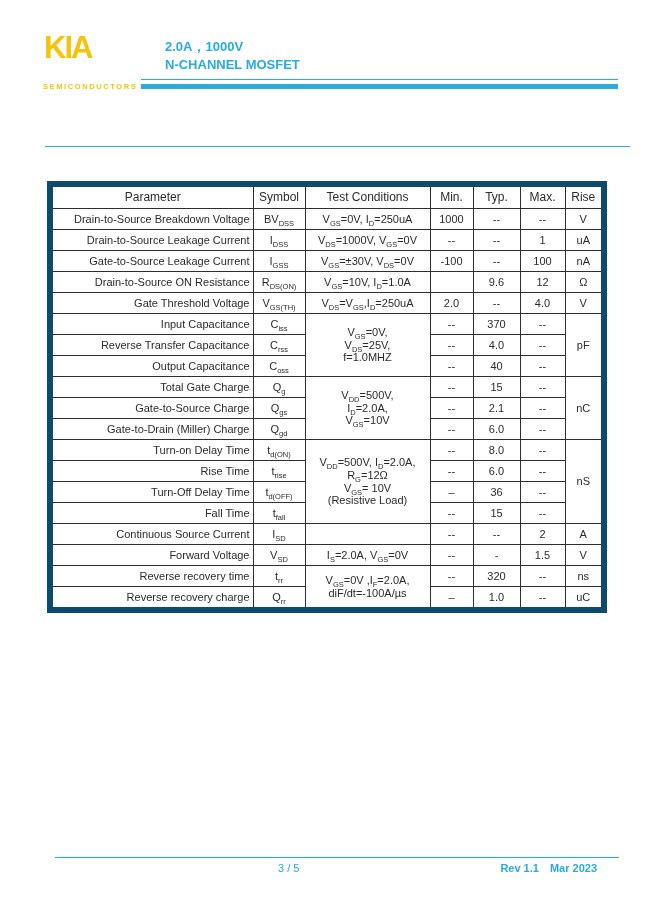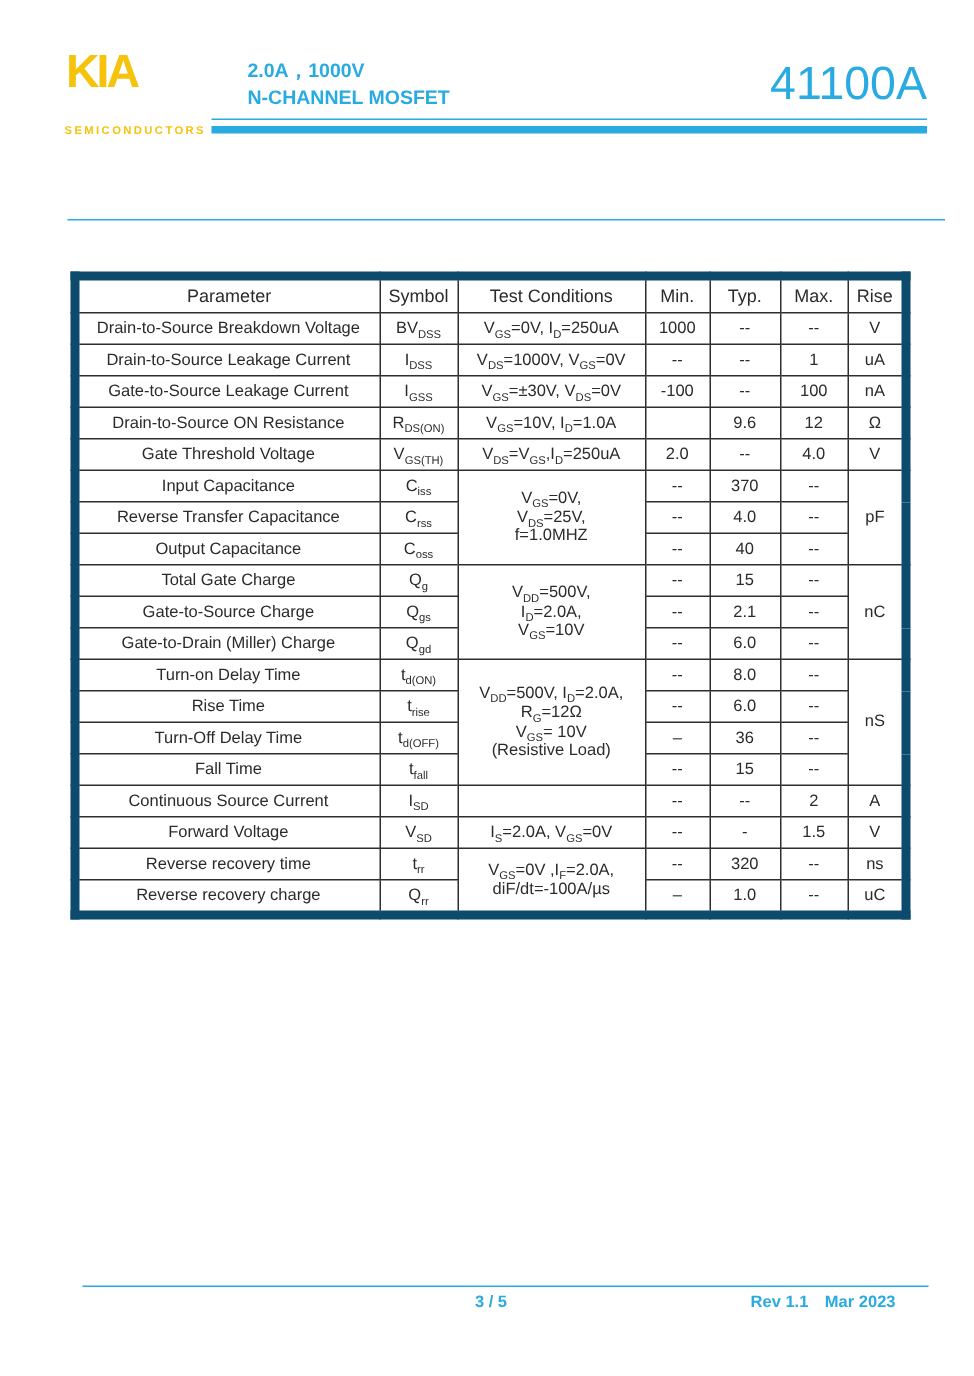--- a/index.html
+++ b/index.html
@@ -40,45 +40,44 @@
   .ec-table{
     position:absolute;left:47px;top:181px;width:554px;border-collapse:collapse;
     color:var(--ink);table-layout:fixed;border:6px solid #0c4a6e;
   }
   .ec-table th,.ec-table td{
     border:1px solid #2e2e2e;text-align:center;font-size:11px;
     padding:1px 3px;height:18px;line-height:1.18;vertical-align:middle;
     overflow:hidden;
   }
   .ec-table th{font-weight:normal;font-size:12px;height:19px;}
-  .ec-table td.param{text-align:center;padding-left:2px;margin-top:35px;}
+  .ec-table td.param{text-align:right;padding-left:2px;margin-top:35px;}
   .ec-table sub{font-size:7.5px;line-height:0;}
   
   .footer-rule{position:absolute;left:55px;right:30px;top:857px;height:1px;background:var(--cyan);}
   .page-num{
-    position:absolute;left:278px;width:60px;top:862px;text-align:right;
-    font-size:11px;font-weight:bold;color:var(--cyan);
+    position:absolute;left:278px;width:60px;top:862px;text-align:left;
+    font-size:11px;font-weight:normal;color:var(--cyan);
   }
   .rev{position:absolute;right:52px;top:862px;font-size:11px;font-weight:bold;color:var(--cyan);}
   .rev span + span{margin-left:11px;}
 </style>
 </head>
 <body>
 
 <div class="page">
 
   <div class="logo-text">KIA</div>
   <div class="logo-sub">SEMICONDUCTORS</div>
 
   <div class="product-info">
     <div>2.0A，1000V</div>
     <div>N-CHANNEL MOSFET</div>
   </div>
 
-  <div class="part-number">41100A</div>
 
   <div class="rule-thin"></div>
   <div class="rule-thick"></div>
 
   <div class="title-rule"></div>
 
 
   <table class="ec-table">
     <colgroup>
       <col style="width:203px">

